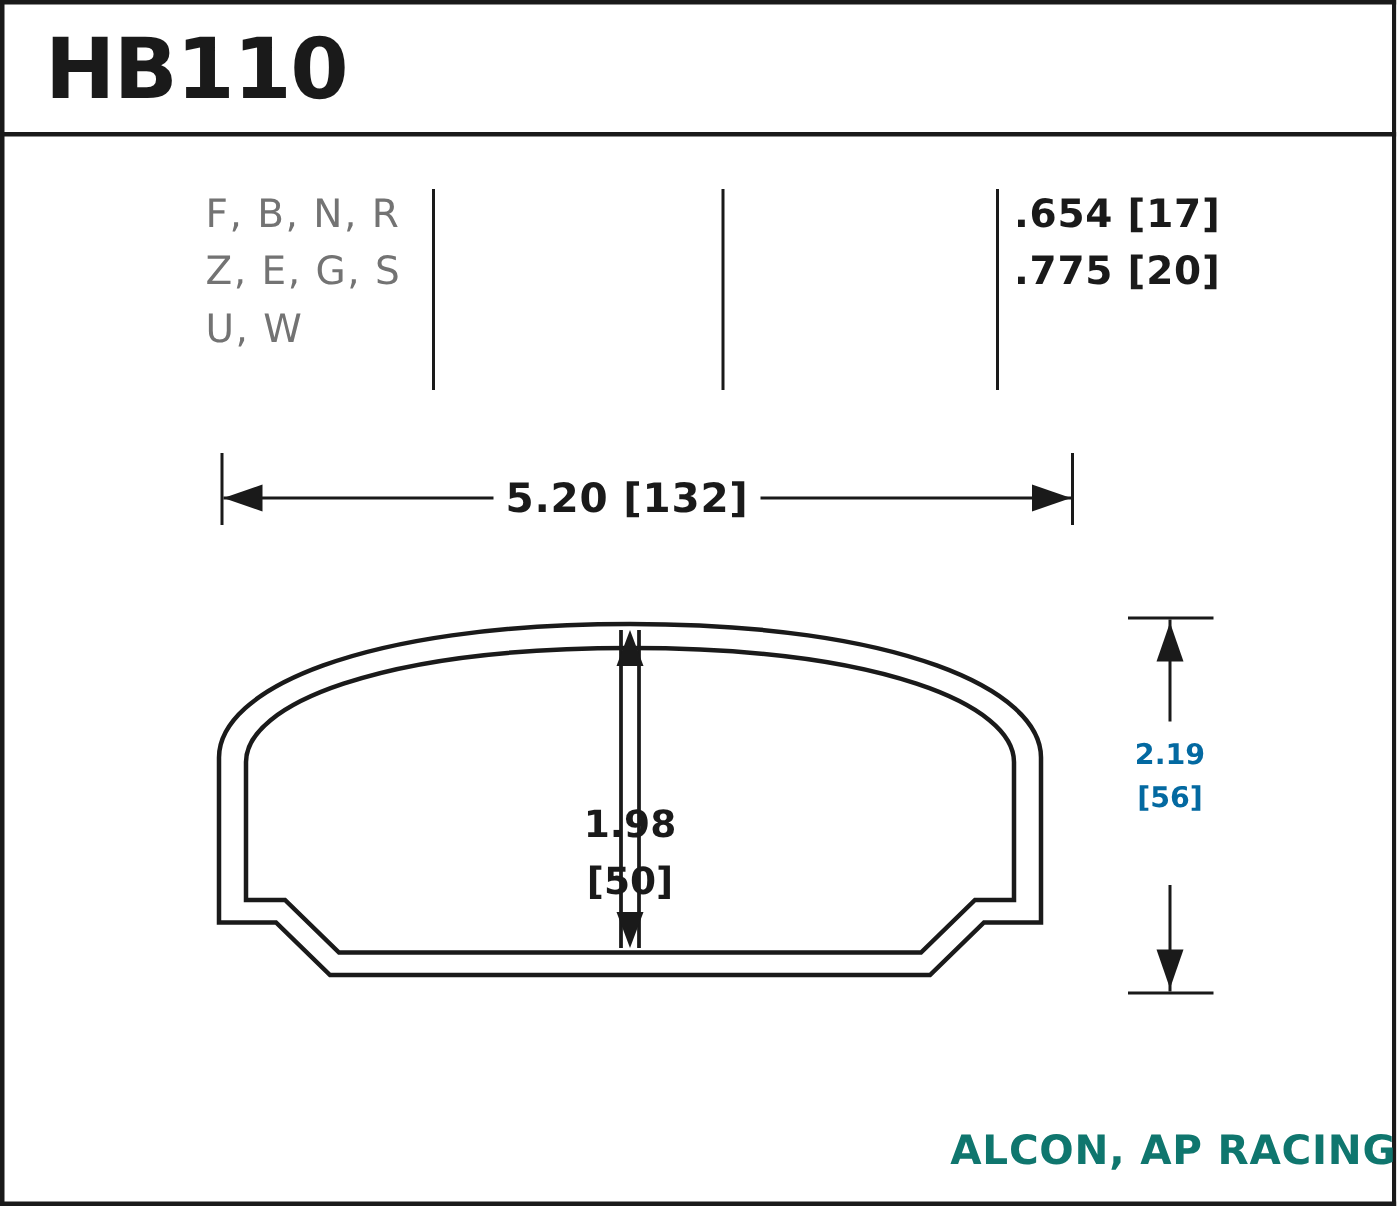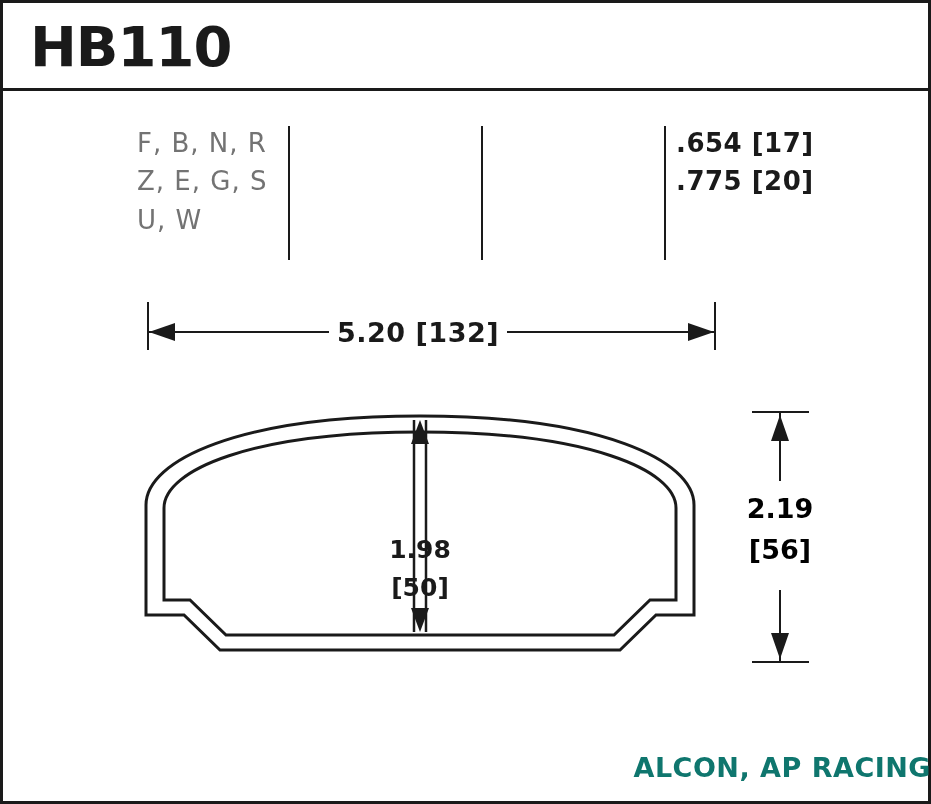--- a/index.html
+++ b/index.html
@@ -134,23 +134,23 @@
     position: absolute;
     width: 0; height: 0;
     border-left: 9px solid transparent;
     border-right: 9px solid transparent;
   }
   .arrow-up   { border-bottom: 26px solid #1a1a1a; }
   .arrow-down { border-top: 26px solid #1a1a1a; }
 
   .vdim-label {
     position: absolute;
-    font-size: 27px;
-    font-weight: bold;
-    color: #000000;
+    font-size: 19px;
+    font-weight: bold;
+    color: #0369a1;
     line-height: 1.5;
     text-align: center;
     white-space: nowrap;
   }
 
   
   .inner-label {
     position: absolute;
     font-size: 25px;
     font-weight: bold;

